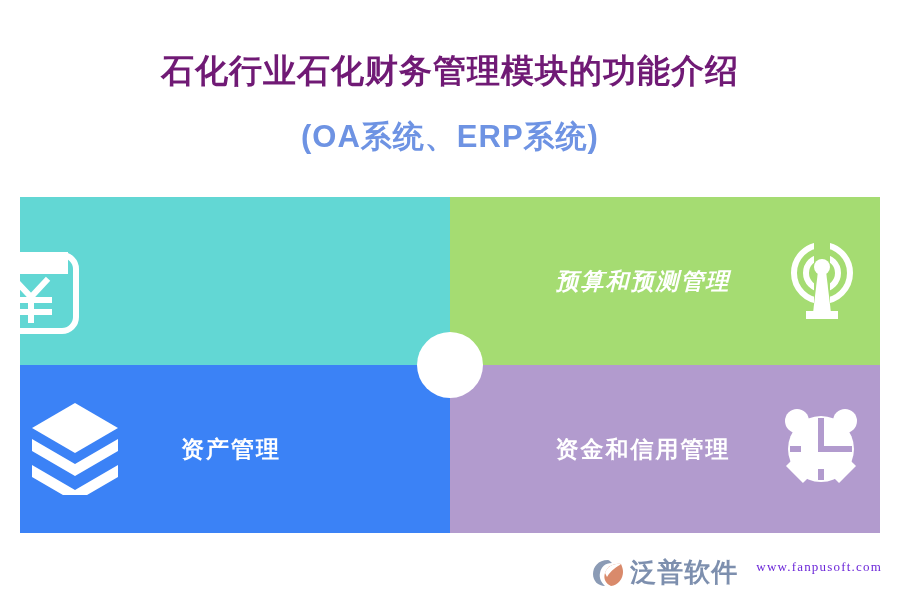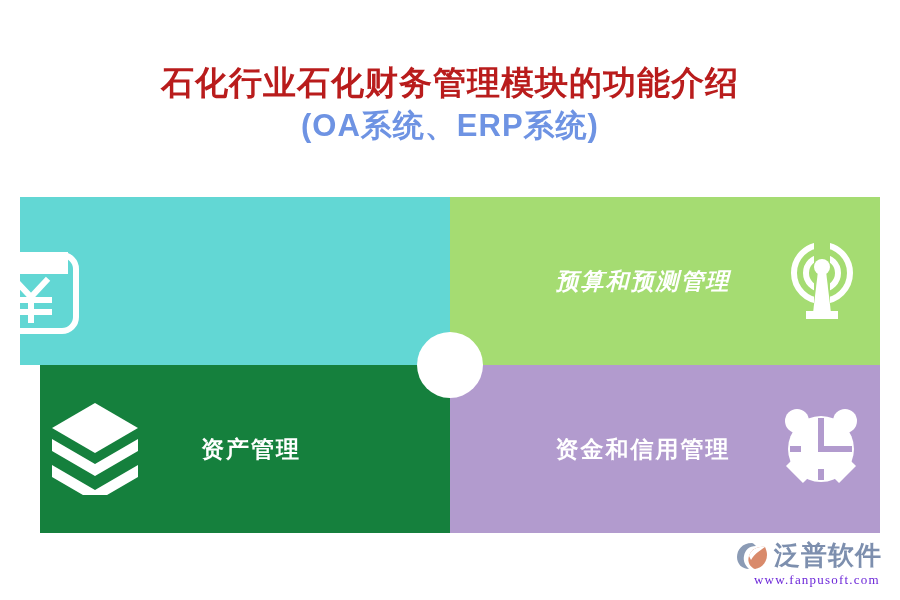--- a/index.html
+++ b/index.html
@@ -20,34 +20,34 @@
     position: absolute;
     top: 50px;
     left: 0;
     width: 900px;
     text-align: center;
   }
   .title-line-1 {
     font-family: "Liberation Serif", "DejaVu Serif", serif;
     font-size: 33px;
     font-weight: bold;
-    color: #b91c1c;
+    color: #701a75;
     letter-spacing: 1px;
     line-height: 42px;
     white-space: nowrap;
-    margin-top: 12px;
   }
   .title-line-2 {
     font-family: "Liberation Sans", "DejaVu Sans", sans-serif;
     font-size: 31px;
     font-weight: bold;
     color: #6e93e3;
     letter-spacing: 1px;
     line-height: 44px;
     white-space: nowrap;
+    margin-top: 23px;
   }
 
   
   .grid {
     position: absolute;
     left: 20px;
     top: 197px;
     width: 860px;
     height: 336px;
   }
@@ -104,21 +104,21 @@
     border-radius: 50%;
     z-index: 5;
   }
 
   
   .logo {
     position: absolute;
     right: 18px;
     bottom: 12px;
     display: flex;
-    flex-direction: column;
+    flex-direction: row;
     align-items: flex-start;
   }
   .logo-row {
     display: flex;
     align-items: center;
   }
   .logo-mark {
     width: 34px;
     height: 30px;
     margin-right: 4px;
@@ -178,21 +178,21 @@
         <rect x="28" y="0" width="16" height="78" fill="#a5dc72"></rect>
 
         <circle cx="36" cy="24" r="8" fill="#ffffff"></circle>
 
         <path d="M32 28 h8 l5 42 h-18 z" fill="#ffffff"></path>
         <rect x="20" y="68" width="32" height="8" fill="#ffffff"></rect>
       </svg>
     </div>
   </div>
 
-  <div class="quad quad-bl" style="background:#15803d;margin-left:20px;">
+  <div class="quad quad-bl" style="background:#3b82f6;">
     <div class="icon-holder icon-bl">
       <svg viewBox="0 0 90 100" width="90" height="100">
 
         <polygon points="45,8 88,33 45,58 2,33" fill="#ffffff"></polygon>
 
         <polygon points="2,44 45,69 88,44 88,56 45,81 2,56" fill="#ffffff"></polygon>
 
         <polygon points="2,70 45,95 88,70 88,82 45,107 2,82" fill="#ffffff"></polygon>
       </svg>
     </div>

